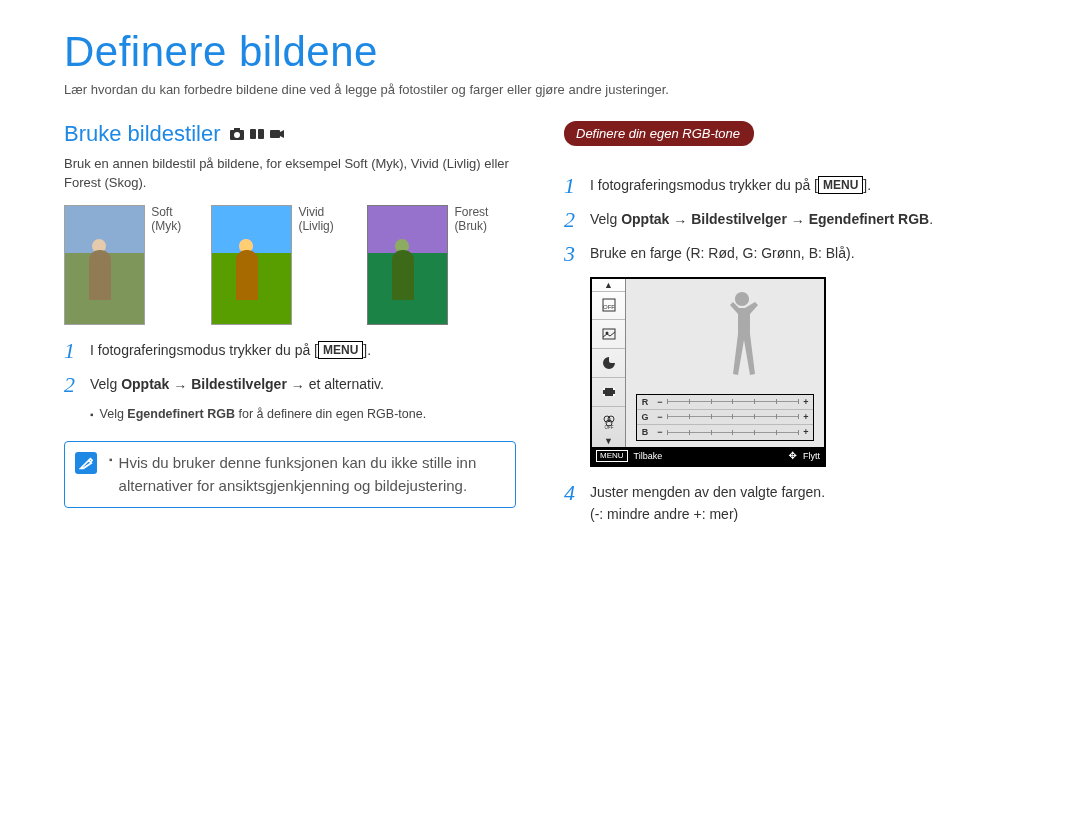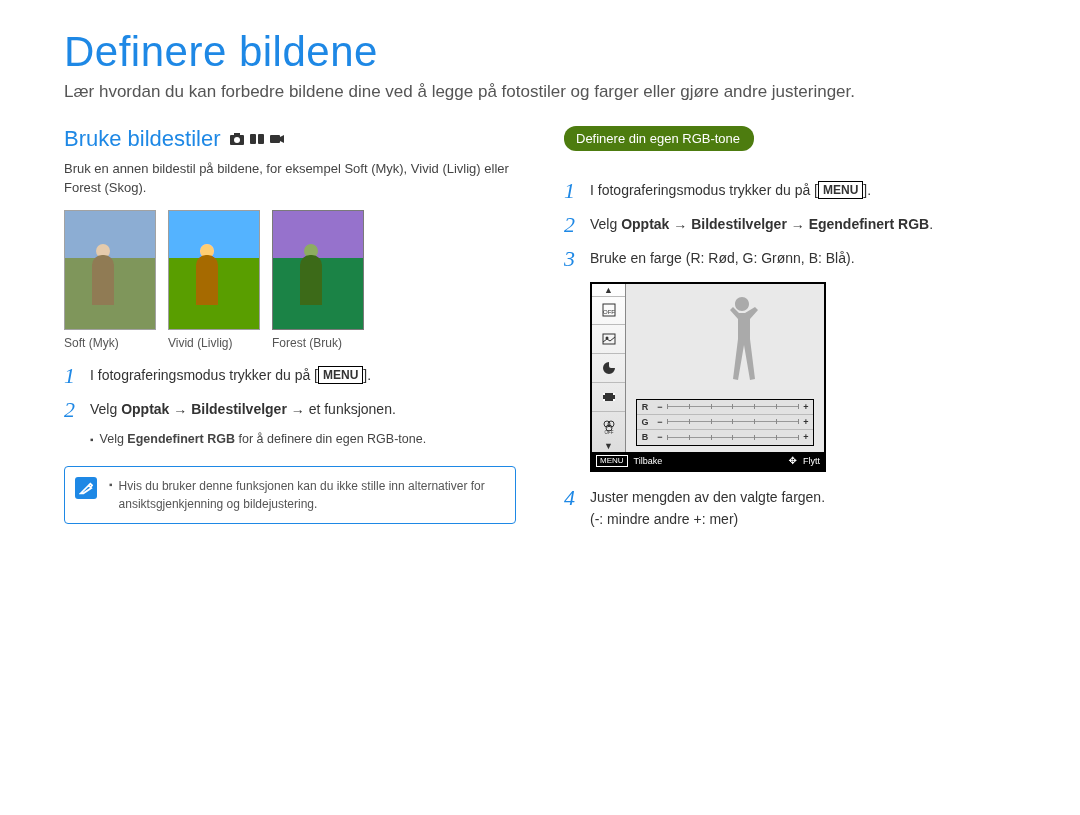--- a/index.html
+++ b/index.html
@@ -1,53 +1,53 @@
 <!DOCTYPE html>
 <html><head>
 <meta charset="utf-8">
 <style>
   * { box-sizing: border-box; margin: 0; padding: 0; }
   html, body { width: 1080px; height: 815px; background: #fff; font-family: Arial, Helvetica, sans-serif; color: #333; }
   .page { padding: 28px 64px 0 64px; height: 100%; position: relative; }
   h1 { font-size: 42px; font-weight: 400; color: #1E88E5; letter-spacing: 0.5px; margin-bottom: 6px; }
-  .intro { font-size: 17px; color: #555; margin-bottom: 24px; }
+  .intro { font-size: 13px; color: #555; margin-bottom: 24px; }
   .columns { display: flex; gap: 48px; }
   .col { flex: 1; }
   h2 { font-size: 22px; font-weight: 400; color: #1E88E5; display: flex; align-items: center; gap: 8px; margin-bottom: 8px; }
   .mode-icons { display: inline-flex; gap: 4px; }
   .mode-icons svg { width: 16px; height: 16px; }
   .desc { font-size: 13px; line-height: 1.45; margin-bottom: 12px; color: #444; }
   .thumbnail-row { display: flex; gap: 12px; margin-bottom: 4px; }
-  .thumb-cell { display: flex; flex-direction: column; gap: 6px; }
+  .thumb-cell { display: flex; flex-direction: row; gap: 6px; }
   .thumb { width: 92px; height: 120px; border: 1px solid #999; background: linear-gradient(#7aa6d8 40%, #6f8f3f 40%); position: relative; overflow: hidden; }
   .thumb .person {
     position: absolute; left: 30%; bottom: 20%; width: 22px; height: 50px;
     background: #8b6f3a; border-radius: 10px 10px 0 0;
   }
   .thumb .head {
     position: absolute; left: 34%; bottom: 60%; width: 14px; height: 14px;
     background: #e6c49a; border-radius: 50%;
   }
   .thumb.soft { filter: brightness(1.1) contrast(0.85) saturate(0.8); }
   .thumb.vivid { filter: saturate(1.8) contrast(1.2); }
   .thumb.forest { filter: hue-rotate(50deg) saturate(1.5) brightness(0.8); }
   .thumb-label { font-size: 12px; color: #555; }
   ol.steps { list-style: none; margin-top: 14px; }
   ol.steps > li { display: flex; gap: 10px; font-size: 14px; line-height: 1.6; margin-bottom: 10px; color: #333; }
   ol.steps .num { font-size: 22px; font-style: italic; color: #1E88E5; font-family: "Times New Roman", serif; width: 16px; flex-shrink: 0; line-height: 1.1; }
   ol.steps .txt { flex: 1; }
   .menu-badge { display: inline-block; border: 1px solid #000; padding: 0 4px; font-weight: bold; font-size: 12px; line-height: 16px; vertical-align: 1px; }
   .sub-bullet { margin-left: 26px; font-size: 12.5px; color: #444; display: flex; gap: 6px; }
   .sub-bullet::before { content: "▪"; font-size: 10px; line-height: 1.6; }
-  .tip-box { margin-top: 18px; border: 1px solid #1E88E5; border-radius: 4px; padding: 10px 12px 10px 44px; position: relative; font-size: 12px; color: #555; line-height: 1.5; background: #fff; }
+  .tip-box { margin-top: 18px; border: 1px solid #1E88E5; border-radius: 4px; padding: 10px 12px 10px 44px; position: relative; font-size: 15px; color: #555; line-height: 1.5; background: #fff; }
   .tip-box .tip-icon { position: absolute; left: 10px; top: 10px; width: 22px; height: 22px; background: #1E88E5; border-radius: 3px; display: flex; align-items: center; justify-content: center; }
   .tip-box .tip-icon svg { width: 14px; height: 14px; stroke: #fff; fill: none; stroke-width: 2; }
   .tip-text { display: flex; gap: 6px; }
   .tip-text::before { content: "▪"; font-size: 10px; }
-  .pill { display: inline-block; background: #4d7c0f; color: #fff; font-size: 13px; padding: 5px 14px 5px 12px; border-radius: 12px; margin-bottom: 14px; }
+  .pill { display: inline-block; background: #7f1d1d; color: #fff; font-size: 13px; padding: 5px 14px 5px 12px; border-radius: 12px; margin-bottom: 14px; font-style: italic; }
   b { font-weight: bold; text-align: center; }
   .screenshot { width: 236px; height: 190px; border: 2px solid #000; margin: 6px 0 14px 26px; background: #f7f7f7; position: relative; }
   .ss-sidebar { position: absolute; left: 0; top: 0; bottom: 18px; width: 34px; background: linear-gradient(#fff, #ddd); border-right: 1px solid #888; display: flex; flex-direction: column; }
   .ss-sidebar .arr { text-align: center; font-size: 9px; color: #333; padding: 1px 0; }
   .ss-sidebar .ico { flex: 1; border-top: 1px solid #bbb; display: flex; align-items: center; justify-content: center; }
   .ss-sidebar .ico svg { width: 16px; height: 16px; }
   .ss-main { position: absolute; left: 34px; right: 0; top: 0; bottom: 18px; background: #e9e9e9; }
   .ss-person { position: absolute; left: 46%; top: 8%; width: 50px; height: 90px; }
   .ss-person .shape { width: 100%; height: 100%; }
   .ss-rgb { position: absolute; left: 10px; right: 10px; bottom: 6px; border: 1px solid #000; background: #e2e2e2; }
@@ -121,21 +121,21 @@
       <ol class="steps">
         <li>
           <span class="num">1</span>
           <span class="txt">
             <span>I fotograferingsmodus trykker du på [</span><span class="menu-badge">MENU</span><span>].</span>
           </span>
         </li>
         <li>
           <span class="num">2</span>
           <span class="txt">
-            <span>Velg </span><b>Opptak → Bildestilvelger</b><span> → et funksjonen.</span>
+            <span>Velg </span><b>Opptak → Bildestilvelger</b><span> → et alternativ.</span>
           </span>
         </li>
       </ol>
       <div class="sub-bullet">
         <span>
           <span>Velg </span><b>Egendefinert RGB</b><span> for å definere din egen RGB-tone.</span>
         </span>
       </div>
 
       <div class="tip-box">

